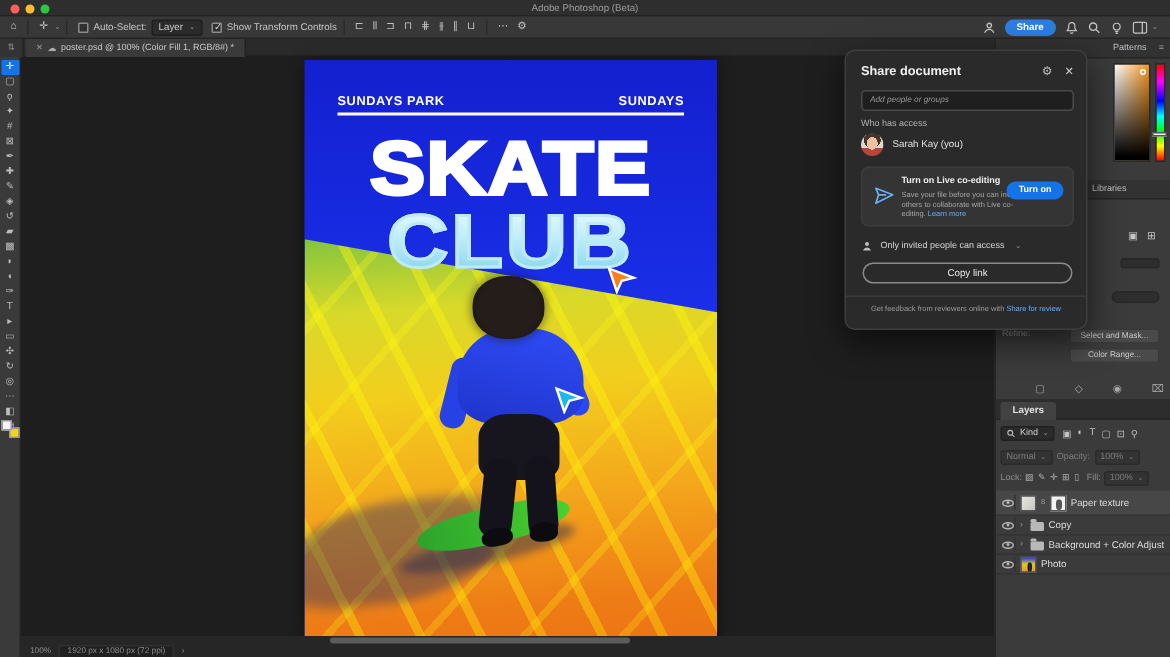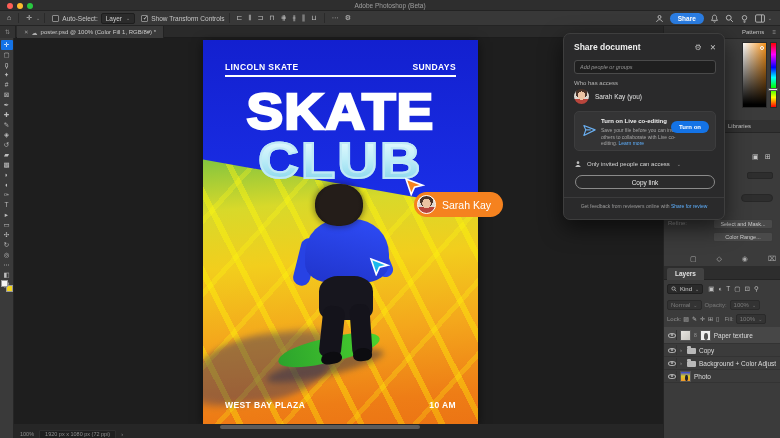--- a/index.html
+++ b/index.html
@@ -284,37 +284,29 @@
     <div class="arm-l"></div>
     <div class="arm-r"></div>
     <div class="torso"></div>
     <div class="pants"></div>
     <div class="leg-l"></div>
     <div class="leg-r"></div>
     <div class="shoe-l"></div>
     <div class="shoe-r"></div>
     <div class="hair"></div>
     <div class="p-head">
-      <span>LINCOLN SKATE</span>
+      <span>SUNDAYS PARK</span>
       <span>SUNDAYS</span>
     </div>
     <div class="p-rule"></div>
-    <div class="p-foot">
-      <span>WEST BAY PLAZA</span>
-      <span>10 AM</span>
-    </div>
   </div>
 
   <svg class="cursor cur-sarah" width="21" height="19" viewBox="0 0 21 19">
       <path d="M2 2 L18.5 8.2 L10.5 10.2 L7.2 17.5 Z" fill="#F5821F" stroke="#fff" stroke-width="1.6"></path>
     </svg>
-  <div class="pill pill-sarah">
-    <span class="avatar av-sarah"></span>
-    <span>Sarah Kay</span>
-  </div>
   <svg class="cursor cur-sloan" width="21" height="19" viewBox="0 0 21 19">
       <path d="M2 2 L18.5 8.2 L10.5 10.2 L7.2 17.5 Z" fill="#1CB8EC" stroke="#fff" stroke-width="1.6"></path>
     </svg>
 
   <div class="rightcol">
     <div class="rc-head" style="top:0">
       <span style="margin-left:78px">Patterns</span>
       <span class="menu">≡</span>
     </div>
     <div class="picker-sq"></div>

